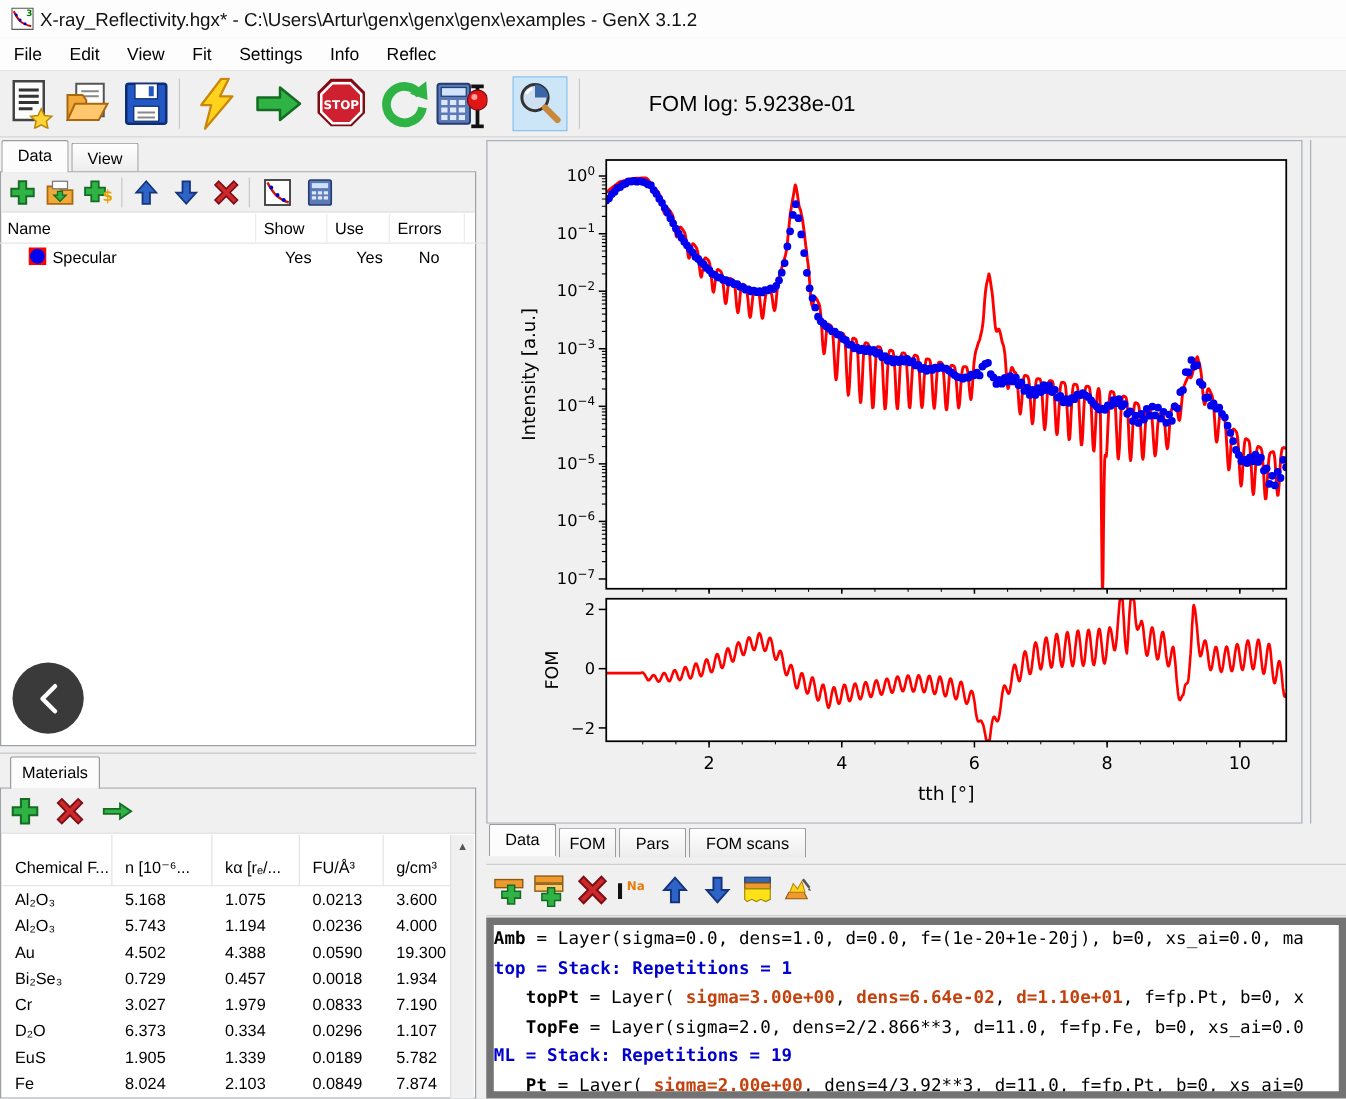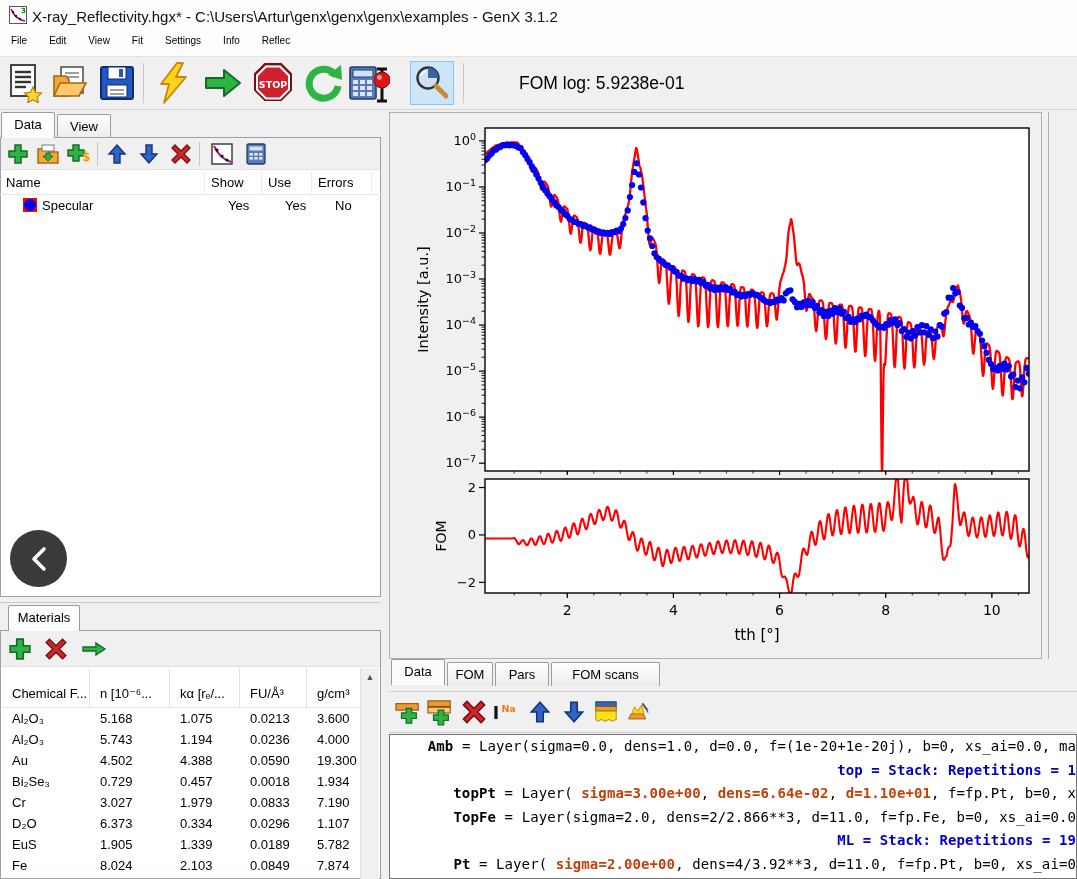--- a/index.html
+++ b/index.html
@@ -5,21 +5,21 @@
   html,body{margin:0;padding:0;background:#dcdcdc;}
   *{box-sizing:border-box;}
   .app{position:relative;width:1077px;height:879px;background:#f0f0f0;overflow:hidden;
        font-family:"Liberation Sans","DejaVu Sans",sans-serif;color:#000;}
   .abs{position:absolute;}
 
   
   .titlebar{left:0;top:0;width:1077px;height:30px;background:#fdfdfd;}
   .titletext{left:32px;top:8px;font-size:15px;color:#111;white-space:nowrap;}
   .menubar{left:0;top:30px;width:1077px;height:27px;background:#fdfdfd;border-bottom:1px solid #e3e3e3;}
-  .menuitem{display:inline-block;padding:5px 11px 0 11px;font-size:10px;height:27px;cursor:default;}
+  .menuitem{display:inline-block;padding:5px 11px 0 11px;font-size:14px;height:27px;cursor:default;}
 
   
   .toolbar{left:0;top:57px;width:1077px;height:53px;background:#f0f0f0;border-bottom:1px solid #d5d5d5;}
   .tbtn{position:absolute;top:4px;width:44px;height:44px;display:flex;align-items:center;justify-content:center;}
   .tbtn.active{background:#cde6f7;border:1px solid #8ec4ee;}
   .tsep{position:absolute;top:6px;width:1px;height:40px;background:#c9c9c9;}
   .fomlabel{position:absolute;left:519px;top:16px;font-size:17.5px;color:#000;}
 
   
   .tab{position:absolute;font-size:13px;text-align:center;border:1px solid #9b9b9b;
@@ -56,23 +56,23 @@
   
   .plotpanel{left:389px;top:112px;width:653px;height:547px;background:#f0f0f0;border:1px solid #aab0b8;}
   .rsliver{left:1048px;top:112px;width:29px;height:547px;background:#f0f0f0;border-left:1px solid #aab0b8;}
 
   
   .ptabrow{left:389px;top:659px;width:688px;height:29px;background:#f0f0f0;}
 
   
   .scripttb{left:389px;top:691px;width:688px;height:42px;background:#f0f0f0;
             border-top:1px solid #cfcfcf;border-bottom:1px solid #cfcfcf;}
-  .scriptarea{left:389px;top:734px;width:688px;height:145px;background:#fff;border:1px solid #737373;
+  .scriptarea{left:389px;top:734px;width:688px;height:145px;background:#fff;border:6px solid #737373;
               overflow:hidden;font-family:"DejaVu Sans Mono","Liberation Mono",monospace;
-              font-size:14px;letter-spacing:0.1px;text-align:right;}
+              font-size:14px;letter-spacing:0.1px;}
   .sline{white-space:pre;height:23.5px;line-height:23.5px;}
   .tk-k{color:#000;}
   .tk-n{color:#000;font-weight:bold;}
   .tk-b{color:#0000cc;font-weight:bold;}
   .tk-o{color:#c2410c;font-weight:bold;}
 
   svg{display:block;}
   text{font-family:"DejaVu Sans","Liberation Sans",sans-serif;}
 </style>
 </head>
@@ -771,21 +771,21 @@
         <text x="367" y="527" font-size="15" text-anchor="middle">tth [°]</text>
       </svg>
   </div>
   <div class="abs rsliver"></div>
   <div class="tab" style="left:1052px;top:661px;width:40px;border-radius:2px 0 0 0"><span>SL</span></div>
 
   <div class="abs ptabrow" id="plotTabs">
       <div class="tab on" style="left: 2px; top: 0px; width: 54px; position: absolute;">Data</div>
       <div class="tab" style="left: 58px; top: 3px; width: 46px; position: absolute;">FOM</div>
       <div class="tab" style="left: 106px; top: 3px; width: 54px; position: absolute;">Pars</div>
-      <div class="tab" style="left: 162px; top: 3px; width: 109px; position: absolute;">FOM scans</div>
+      <div class="tab" style="left: 162px; top: 3px; width: 94px; position: absolute;">FOM scans</div>
     </div>
 
   <div class="abs scripttb">
     <div class="sicon" style="left:6px;top:7px">
       <svg width="28" height="28" viewBox="0 0 28 28">
         <rect x="1" y="5" width="24" height="7" fill="#f09a2e" stroke="#8a5a10" stroke-width="1.2"></rect>
         <path d="M12 10 h6 v5 h5 v6 h-5 v5 h-6 v-5 H7 v-6 h5z" fill="#2fb344" stroke="#156b24" stroke-width="1.3"></path>
       </svg>
     </div>
     <div class="sicon" style="left:38px;top:7px">

